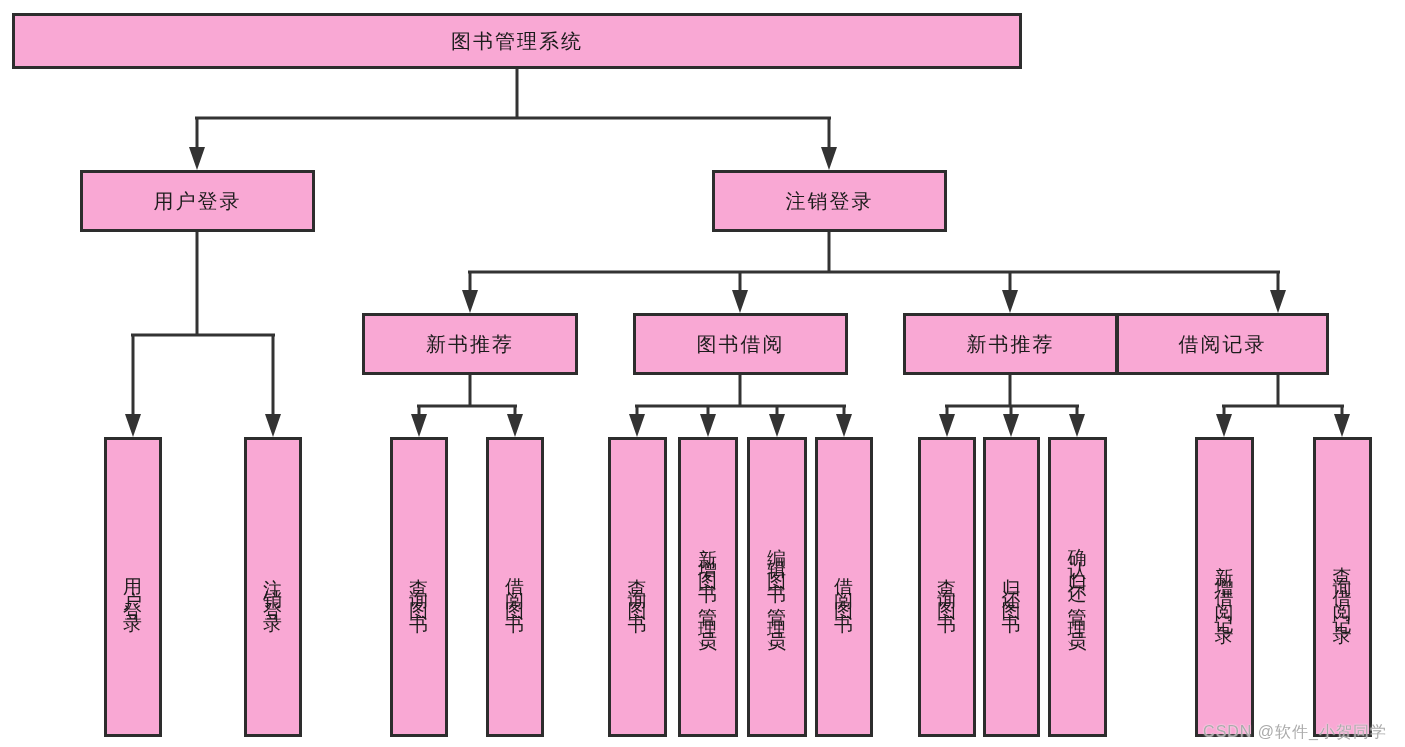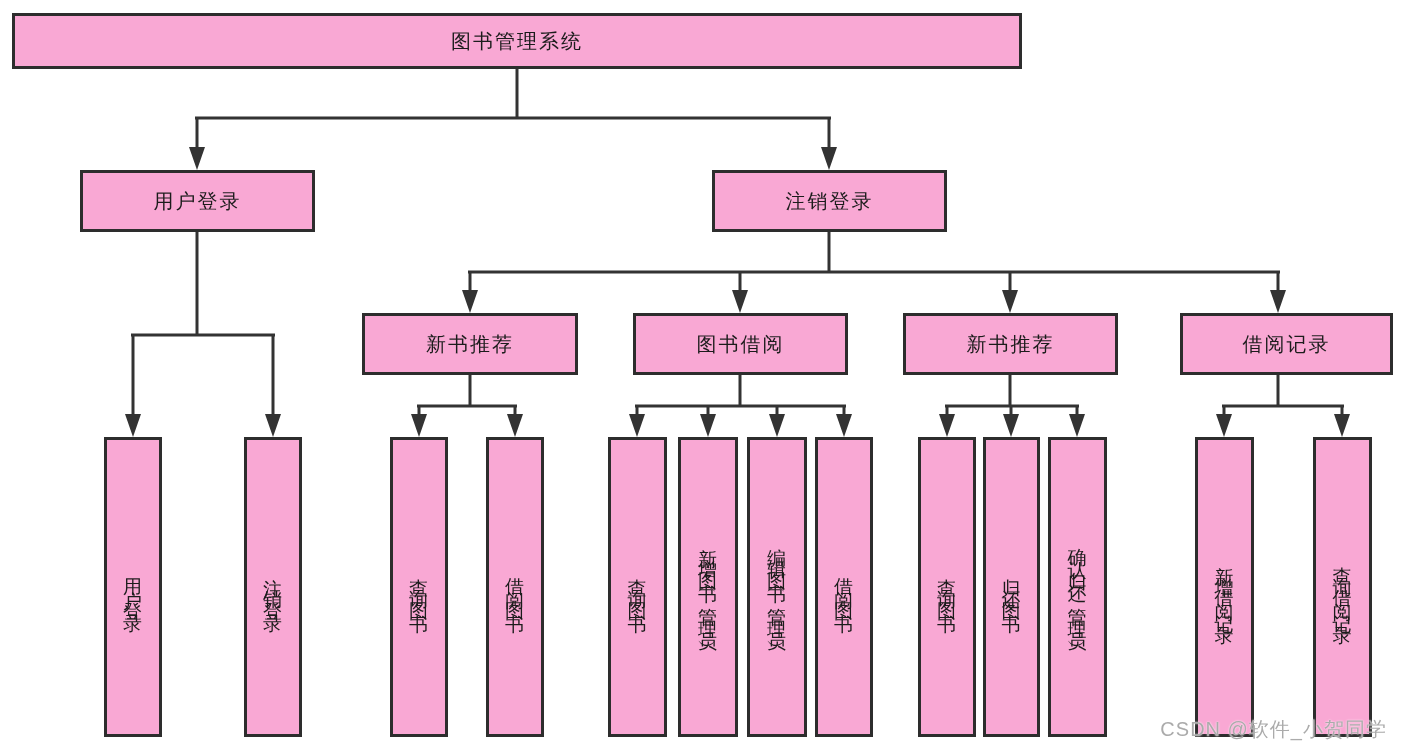--- a/index.html
+++ b/index.html
@@ -43,21 +43,21 @@
     writing-mode: vertical-rl;
     font-size: 19px;
     letter-spacing: 12px;
     line-height: 1;
   }
   .watermark {
     position: absolute;
     right: 18px;
     bottom: 4px;
     color: #ababab;
-    font-size: 20px;
+    font-size: 16px;
     letter-spacing: 1px;
     text-shadow: 0 0 2px #ffffff;
   }
 </style>
 </head>
 <body>
 
 <div class="canvas">
 
   <svg class="wires" width="1405" height="747" viewBox="0 0 1405 747">
@@ -139,21 +139,21 @@
 
   <div class="box lvl3" style="left:633px;">
     <span>图书借阅</span>
   </div>
   <div class="box lvl3" style="left:362px;width:216px;">
     <span>新书推荐</span>
   </div>
   <div class="box lvl3" style="left:903px;">
     <span>新书推荐</span>
   </div>
-  <div class="box lvl3" style="left:1180px;width:213px;">
+  <div class="box lvl3" style="left:1116px;width:213px;">
     <span>借阅记录</span>
   </div>
 
   <div class="box leaf" style="left:104px;width:58px;">
     <span>用户登录</span>
   </div>
   <div class="box leaf" style="left:244px;width:58px;">
     <span>注销登录</span>
   </div>
 

